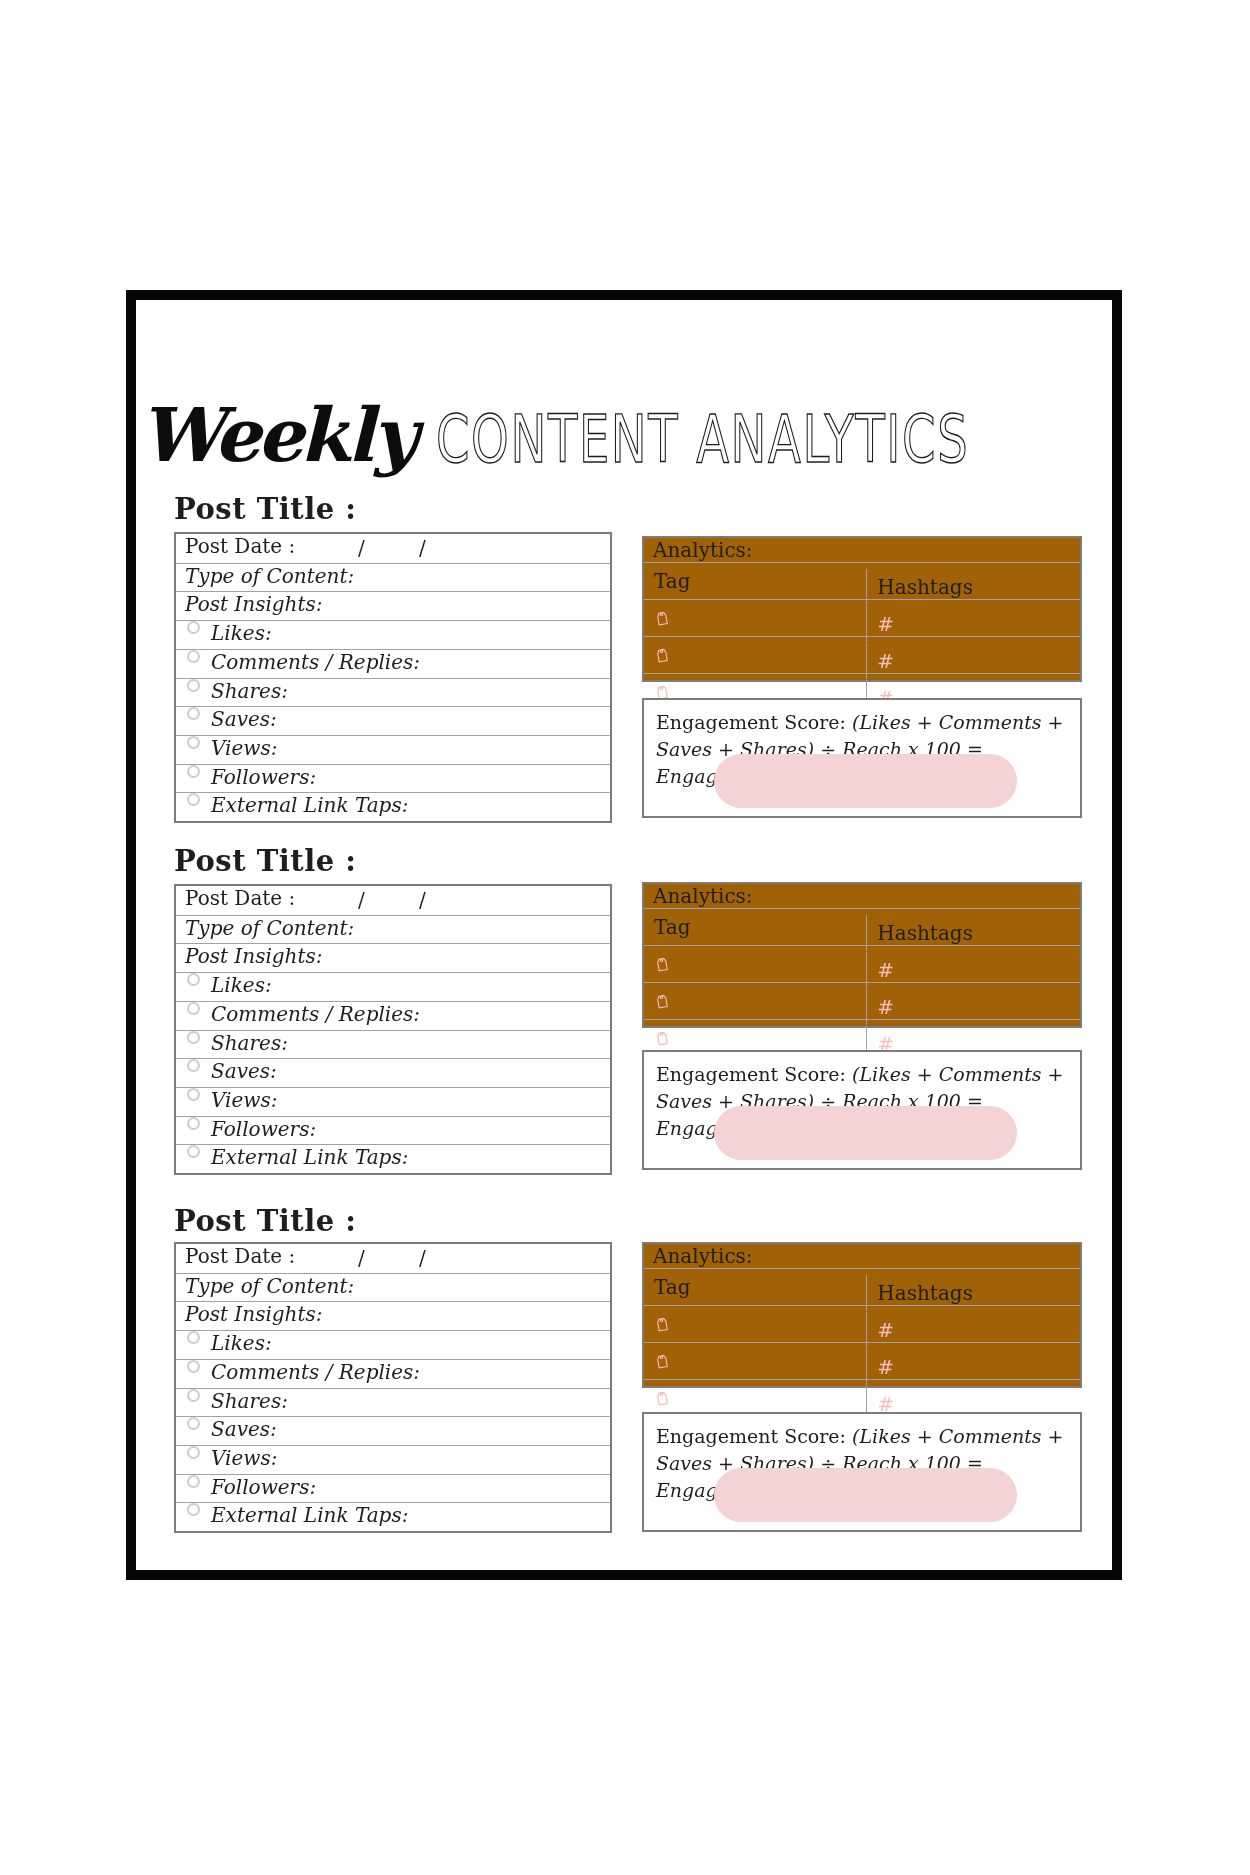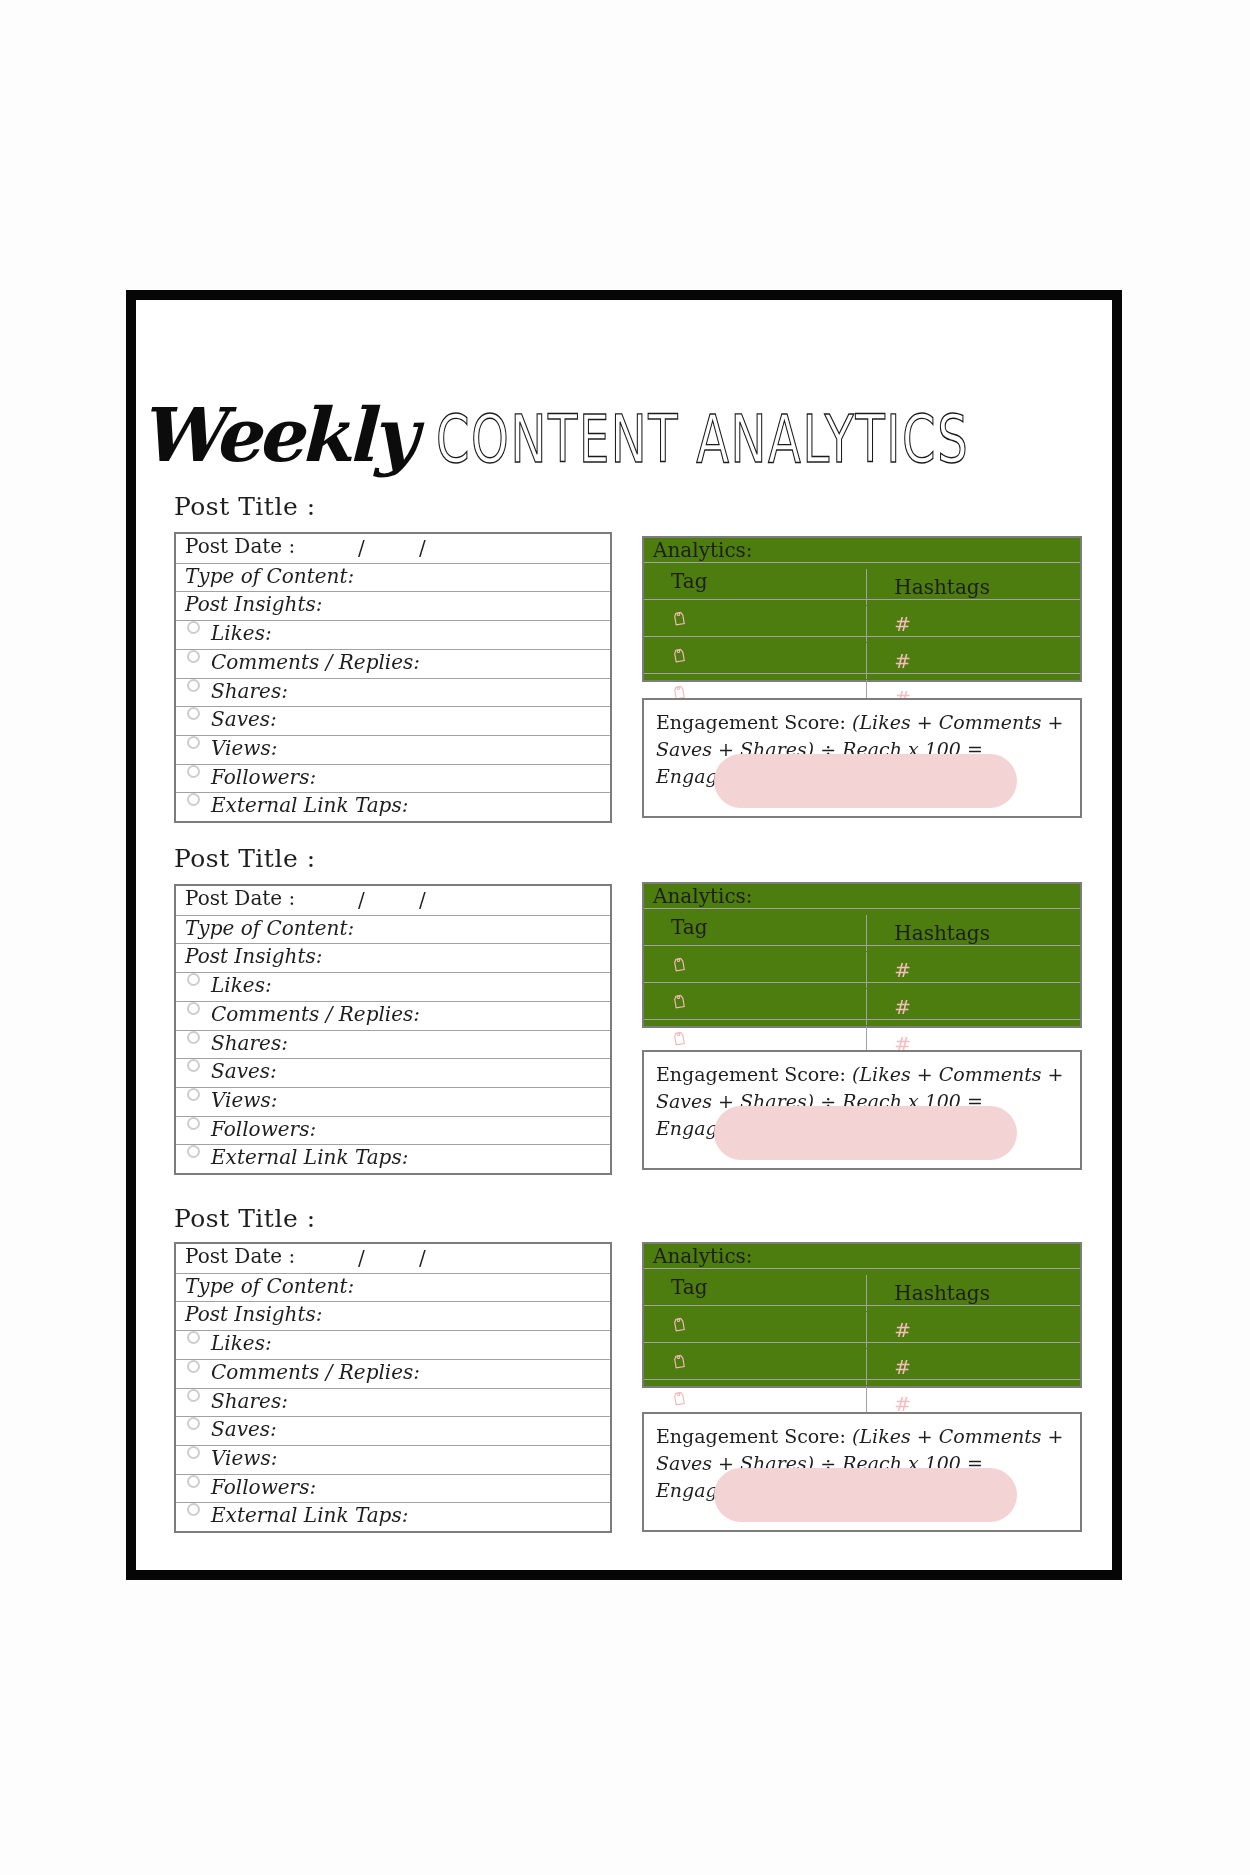--- a/index.html
+++ b/index.html
@@ -15,44 +15,44 @@
                   font-size:74px; letter-spacing:-4px; margin-right:20px; color:#0c0c0c;
                   transform:skewX(-3deg); }
   .title-caps { font-family:"DejaVu Sans", sans-serif; font-size:60px; font-weight:400;
                 color:#1a1a1a; letter-spacing:2px; display:inline-block;
                 transform:scale(0.80,1.10); transform-origin:left 72%; }
   @supports (-webkit-text-stroke: 1px black) {
     .title-caps { color:#ffffff; -webkit-text-stroke:1.3px #1a1a1a; }
   }
 
   
-  .post-title-label { position:absolute; left:38px; font-size:25px; letter-spacing:0.5px; }
+  .post-title-label { position:absolute; left:38px; font-size:29px; letter-spacing:0.5px;font-weight:bold; }
   .lbl-1 { top:192px; } .lbl-2 { top:544px; } .lbl-3 { top:904px; }
 
   
   .ptable { position:absolute; left:38px; width:438px; height:291px;
             border:2px solid #7c7c7c; background:#fff;
             display:grid; grid-template-rows:repeat(10,1fr); font-size:20px; }
   .pt-1 { top:232px; } .pt-2 { top:584px; } .pt-3 { top:942px; }
   .ptable .row { display:flex; padding-left:9px; position:relative; }
   .ptable .row + .row { border-top:1px solid #a2a2a2;font-style:italic; }
   .slash { position:absolute; top:2px; font-size:20px; }
   .slash.s1 { left:182px; } .slash.s2 { left:243px; }
   .cb { width:13px; height:13px; border:2px solid #cdcdcd; border-radius:50%;
         margin-right:11px; margin-left:2px; flex:0 0 auto; background:#fff; }
 
   
   .atable { position:absolute; left:506px; width:440px; height:146px;
-            border:2px solid #7c7c7c; background:#4d7c0f;
+            border:2px solid #7c7c7c; background:#a16207;
             display:grid; grid-template-rows:repeat(5,1fr); font-size:20px; }
   .at-1 { top:236px; } .at-2 { top:582px; } .at-3 { top:942px; }
   .atable .arow { display:flex; align-items:center; padding-left:9px; }
   .atable .arow + .arow { border-top:1px solid #a2a2a2; }
   .atable .split { display:grid; grid-template-columns:51% 49%; padding-left:0; }
-  .atable .cell { display:flex; align-items:center; padding-left:27px; height:100%; }
+  .atable .cell { display:flex; align-items:center; padding-left:10px; height:100%; }
   .atable .cell.right { border-left:1px solid #a2a2a2;margin-top:12px; }
   .hash { font-family:"DejaVu Sans", sans-serif; font-size:20px; color:#f5bdbd; }
   .tag-svg { width:17px; height:17px; transform:rotate(-10deg); }
 
   
   .ebox { position:absolute; left:506px; width:440px; height:120px;
           border:2px solid #7c7c7c; background:#fff; padding:9px 12px;
           font-size:19px; line-height:27px; }
   .eb-1 { top:398px; } .eb-2 { top:750px; } .eb-3 { top:1112px; }
   .eformula { font-style:italic; }

